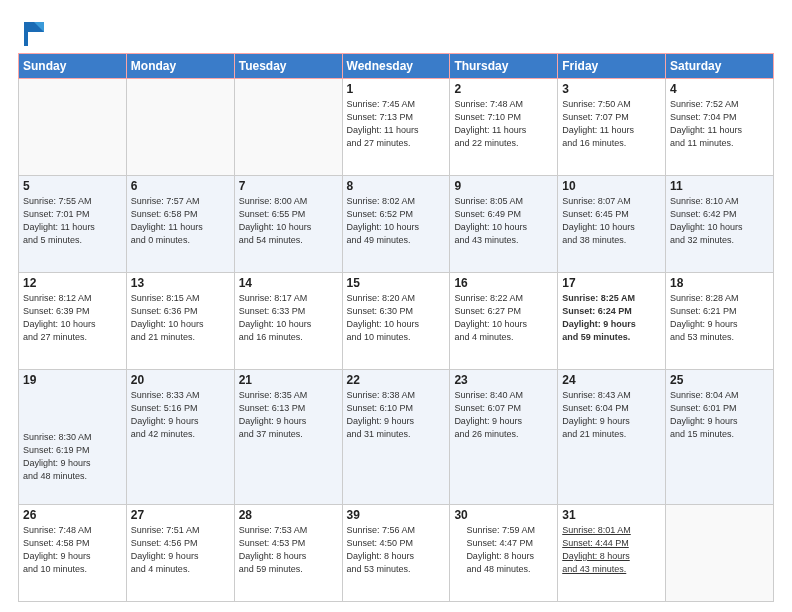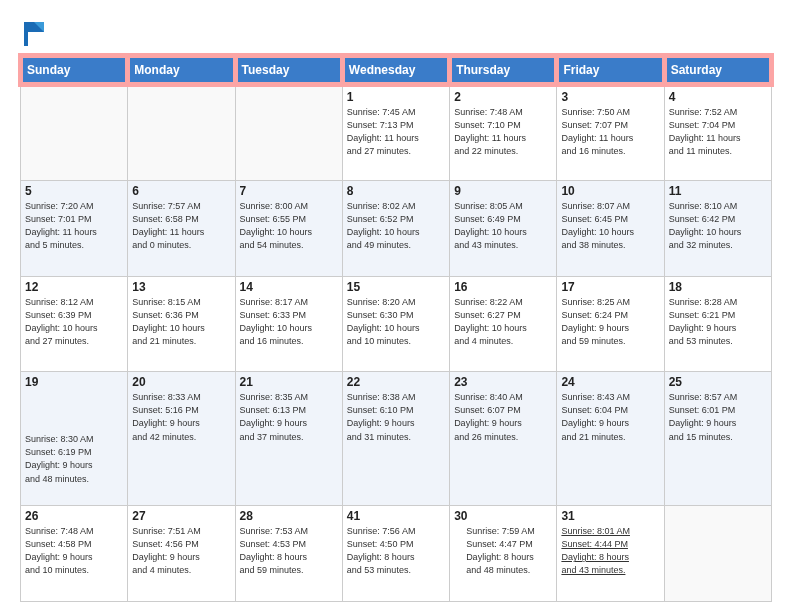--- a/index.html
+++ b/index.html
@@ -59,21 +59,21 @@
       width: 100%;
       table-layout: fixed;
     }
     .calendar th {
       background: #3a7cc9;
       color: #fff;
       font-size: 12px;
       font-weight: bold;
       padding: 5px 4px;
       text-align: left;
-      border: 5px solid #fca5a5;
+      border: 1px solid #fca5a5;
     }
     .calendar td {
       border: 1px solid #ccc;
       vertical-align: top;
       padding: 3px 4px;
       font-size: 9.5px;
       color: #222;
       height: 84px;
       width: 113px;
     }
@@ -164,21 +164,21 @@
             <div class="day-num">4</div>
             <div class="day-detail" style="white-space: pre-line;">Sunrise: 7:52 AM
 Sunset: 7:04 PM
 Daylight: 11 hours
 and 11 minutes.</div>
           </td>
         </tr>
         <tr class="row-alt">
           <td>
             <div class="day-num">5</div>
-            <div class="day-detail" style="white-space: pre-line;">Sunrise: 7:20 AM
+            <div class="day-detail" style="white-space: pre-line;">Sunrise: 7:55 AM
 Sunset: 7:01 PM
 Daylight: 11 hours
 and 5 minutes.</div>
           </td>
           <td>
             <div class="day-num">6</div>
             <div class="day-detail" style="white-space: pre-line;">Sunrise: 7:57 AM
 Sunset: 6:58 PM
 Daylight: 11 hours
 and 0 minutes.</div>
@@ -250,21 +250,21 @@
           </td>
           <td>
             <div class="day-num">16</div>
             <div class="day-detail" style="white-space: pre-line;">Sunrise: 8:22 AM
 Sunset: 6:27 PM
 Daylight: 10 hours
 and 4 minutes.</div>
           </td>
           <td>
             <div class="day-num">17</div>
-            <div class="day-detail" style="white-space: pre-line;">Sunrise: 8:25 AM
+            <div class="day-detail" style="white-space: pre-line; font-weight: bold;">Sunrise: 8:25 AM
 Sunset: 6:24 PM
 Daylight: 9 hours
 and 59 minutes.</div>
           </td>
           <td>
             <div class="day-num">18</div>
             <div class="day-detail" style="white-space: pre-line;">Sunrise: 8:28 AM
 Sunset: 6:21 PM
 Daylight: 9 hours
 and 53 minutes.</div>
@@ -308,21 +308,21 @@
           </td>
           <td>
             <div class="day-num">24</div>
             <div class="day-detail" style="white-space: pre-line;">Sunrise: 8:43 AM
 Sunset: 6:04 PM
 Daylight: 9 hours
 and 21 minutes.</div>
           </td>
           <td>
             <div class="day-num">25</div>
-            <div class="day-detail" style="white-space: pre-line;">Sunrise: 8:57 AM
+            <div class="day-detail" style="white-space: pre-line;">Sunrise: 8:04 AM
 Sunset: 6:01 PM
 Daylight: 9 hours
 and 15 minutes.</div>
           </td>
         </tr>
         <tr>
           <td>
             <div class="day-num">26</div>
             <div class="day-detail" style="white-space: pre-line;">Sunrise: 7:48 AM
 Sunset: 4:58 PM
@@ -337,21 +337,21 @@
 and 4 minutes.</div>
           </td>
           <td>
             <div class="day-num">28</div>
             <div class="day-detail" style="white-space: pre-line;">Sunrise: 7:53 AM
 Sunset: 4:53 PM
 Daylight: 8 hours
 and 59 minutes.</div>
           </td>
           <td>
-            <div class="day-num">41</div>
+            <div class="day-num">39</div>
             <div class="day-detail" style="white-space: pre-line;">Sunrise: 7:56 AM
 Sunset: 4:50 PM
 Daylight: 8 hours
 and 53 minutes.</div>
           </td>
           <td>
             <div class="day-num">30</div>
             <div class="day-detail" style="white-space: pre-line; margin-left: 12px;">Sunrise: 7:59 AM
 Sunset: 4:47 PM
 Daylight: 8 hours

